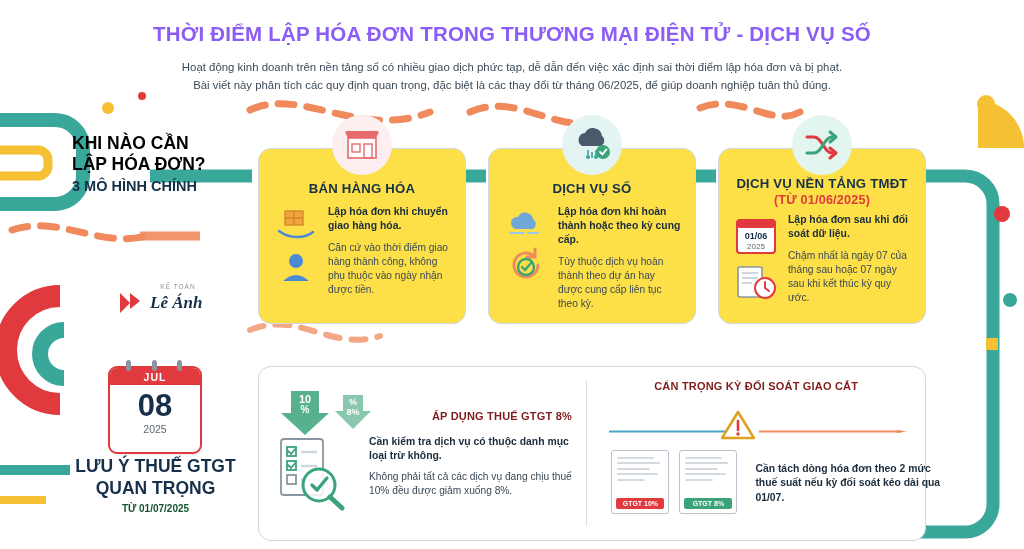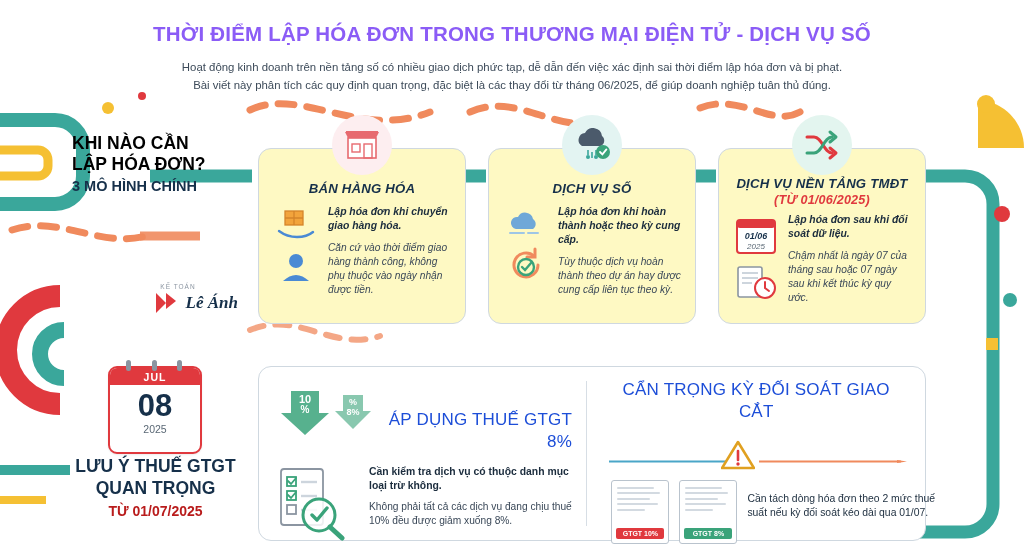--- a/index.html
+++ b/index.html
@@ -91,44 +91,43 @@
   }
   .logo .ke-toan {
     font-size: 6.5px;
     letter-spacing: 1px;
     color: #8b95a1;
     margin-bottom: 1px;
   }
   .logo .logo-row {
     display: flex;
     align-items: center;
-    justify-content: flex-end;
+    justify-content: flex-start;
     gap: 6px;
   }
   .logo .mark {
     width: 26px;
     height: 24px;
   }
   .logo .name {
     font-family: "Liberation Serif", serif;
     font-size: 17px;
     font-style: italic;
     font-weight: bold;
     color: #16304a;
   }
 
   
   .card {
     position: absolute;
-    background: #fef9c3;
+    background: #fde047;
     border: 1.6px solid #cfd8e0;
     border-radius: 13px;
     box-sizing: border-box;
     z-index: 4;
-    font-style: italic;
   }
   .card-1 { left: 258px; top: 148px; width: 208px; height: 176px; }
   .card-2 { left: 488px; top: 148px; width: 208px; height: 176px; }
   .card-3 { left: 718px; top: 148px; width: 208px; height: 176px; }
 
   .badge {
     position: absolute;
     top: -34px;
     left: 50%;
     transform: translateX(-50%);
@@ -260,23 +259,23 @@
   .left-note .n1,
   .left-note .n2 {
     font-size: 17.5px;
     font-weight: bold;
     color: #16304a;
     line-height: 1.25;
     text-transform: uppercase;
   }
   .left-note .n3 {
     margin-top: 3px;
-    font-size: 14px;
-    font-weight: bold;
-    color: #b91c1c;
+    font-size: 10px;
+    font-weight: bold;
+    color: #14532d;
     text-transform: uppercase;
   }
 
   
   .card-bottom {
     position: absolute;
     left: 258px;
     top: 366px;
     width: 668px;
     height: 175px;
@@ -297,23 +296,23 @@
     width: 1.4px;
     background: #d7dee5;
     margin: 14px 0;
   }
   .bot-right {
     flex: 1;
     box-sizing: border-box;
     padding: 12px 16px 10px 16px;
   }
   .bot-title {
-    font-size: 17px;
-    font-weight: normal;
-    color: #1d4ed8;
+    font-size: 11px;
+    font-weight: bold;
+    color: #7f1d1d;
     text-transform: uppercase;
     letter-spacing: .2px;
   }
   .bot-left .bot-title {
     text-align: right;
     padding-left: 96px;
     padding-top: 30px;
     line-height: 1.3;
   }
   .bot-right .bot-title {
@@ -384,25 +383,25 @@
     font-weight: bold;
     color: #fff;
     border-radius: 2px;
     padding: 2px 0;
   }
   .tag-red { background: #e0393e; }
   .tag-green { background: #3aa37a; }
 
   .bot-right-text {
     position: absolute;
-    left: 144px;
+    left: 152px;
     top: 54px;
     width: 190px;
     font-size: 10.4px;
-    font-weight: normal;
+    font-weight: bold;
     line-height: 1.4;
     color: #1b2c3d;
   }
   .warn {
     position: absolute;
     left: 118px;
     top: 2px;
     width: 34px;
     height: 30px;
   }

